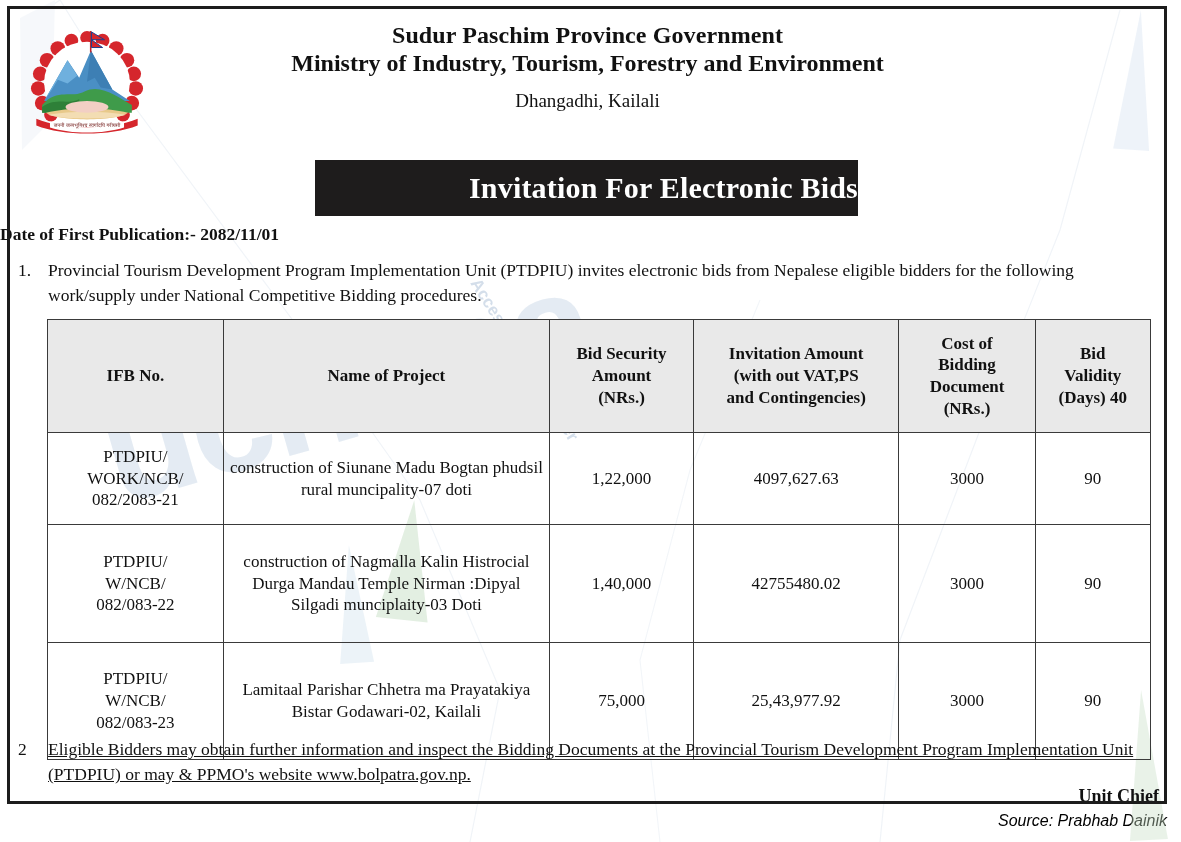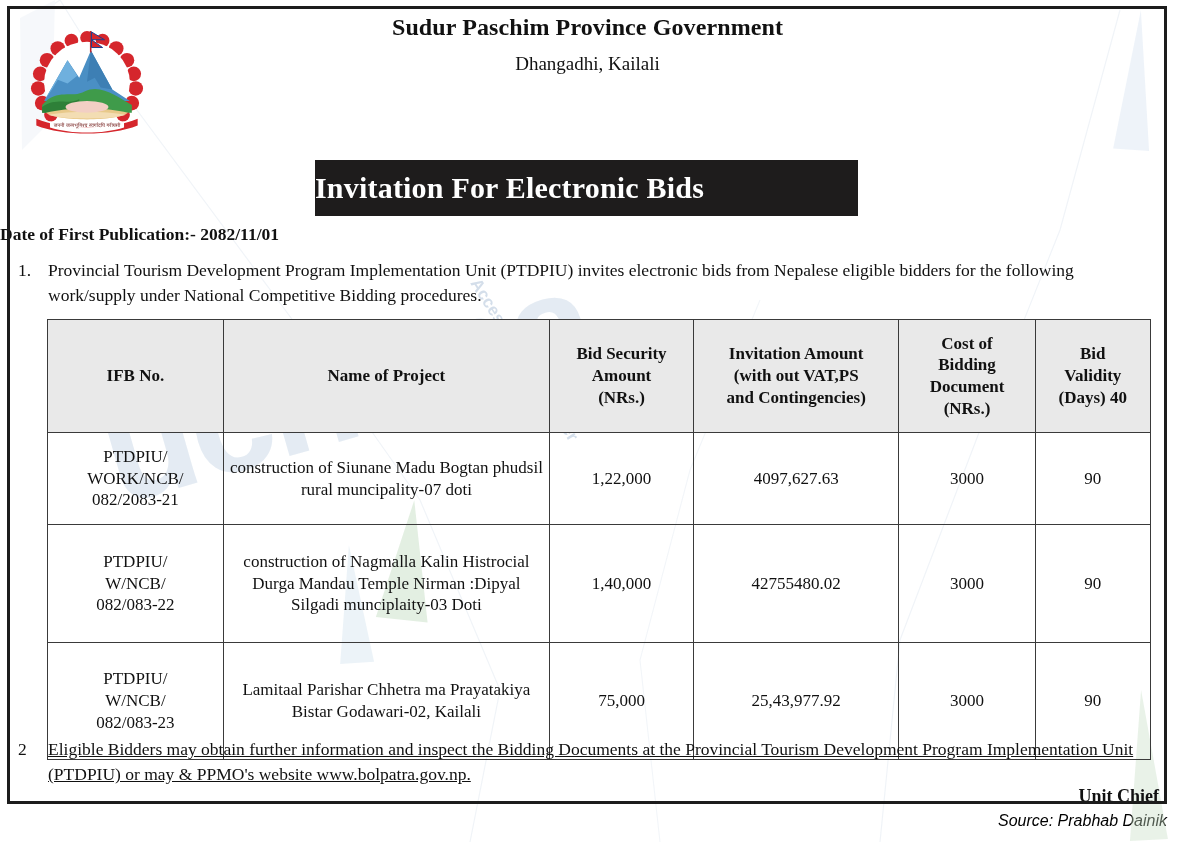--- a/index.html
+++ b/index.html
@@ -118,21 +118,21 @@
     left: 10px; top: 9px;
     width: 1155px;
   }
   #emblem {
     position: absolute;
     left: 18px; top: 20px;
     width: 118px; height: 115px;
   }
   .hdr-lines {
     text-align: center;
-    padding-top: 4px;
+    padding-top: 12px;
   }
   .hdr-l1 {
     font-size: 24px;
     font-weight: 700;
     line-height: 1.18;
     letter-spacing: .1px;
   }
   .hdr-l2 {
     font-size: 24px;
     font-weight: 700;
@@ -152,21 +152,21 @@
 
   
   #banner {
     position: absolute;
     left: 315px; top: 160px;
     width: 543px; height: 56px;
     background: #1e1c1c;
     color: #ffffff;
     display: flex;
     align-items: center;
-    justify-content: flex-start;
+    justify-content: flex-end;
   }
   #banner-title {
     font-size: 30px;
     font-weight: 700;
     letter-spacing: .2px;
   }
   #pub-date {
     position: absolute;
     left: 0; top: 224px;
     width: 1181px;
@@ -315,20 +315,21 @@
           </g>
 
           <path d="M8 92 C36 104 84 104 112 92 L112 99 C84 110 36 110 8 99 Z" fill="#d5262c"></path>
           <path d="M22 95 C44 103 76 103 98 95 L98 101 C76 108 44 108 22 101 Z" fill="#ffffff"></path>
           <text x="60" y="101" font-size="5.2" text-anchor="middle" fill="#7a2a28" font-family="'DejaVu Sans', sans-serif">जननी जन्मभूमिश्च स्वर्गादपि गरीयसी</text>
         </g>
       </svg>
 
       <div class="hdr-lines">
         <div class="hdr-l1">Sudur Paschim Province Government</div>
+        <div class="hdr-l2">Ministry of Industry, Tourism, Forestry and Environment</div>
         <div class="hdr-l4">Dhangadhi, Kailali</div>
       </div>
     </div>
 
     <div id="banner">
       <span id="banner-title">Invitation For Electronic Bids</span>
     </div>
 
     <div id="pub-date">Date of First Publication:- 2082/11/01</div>
 

